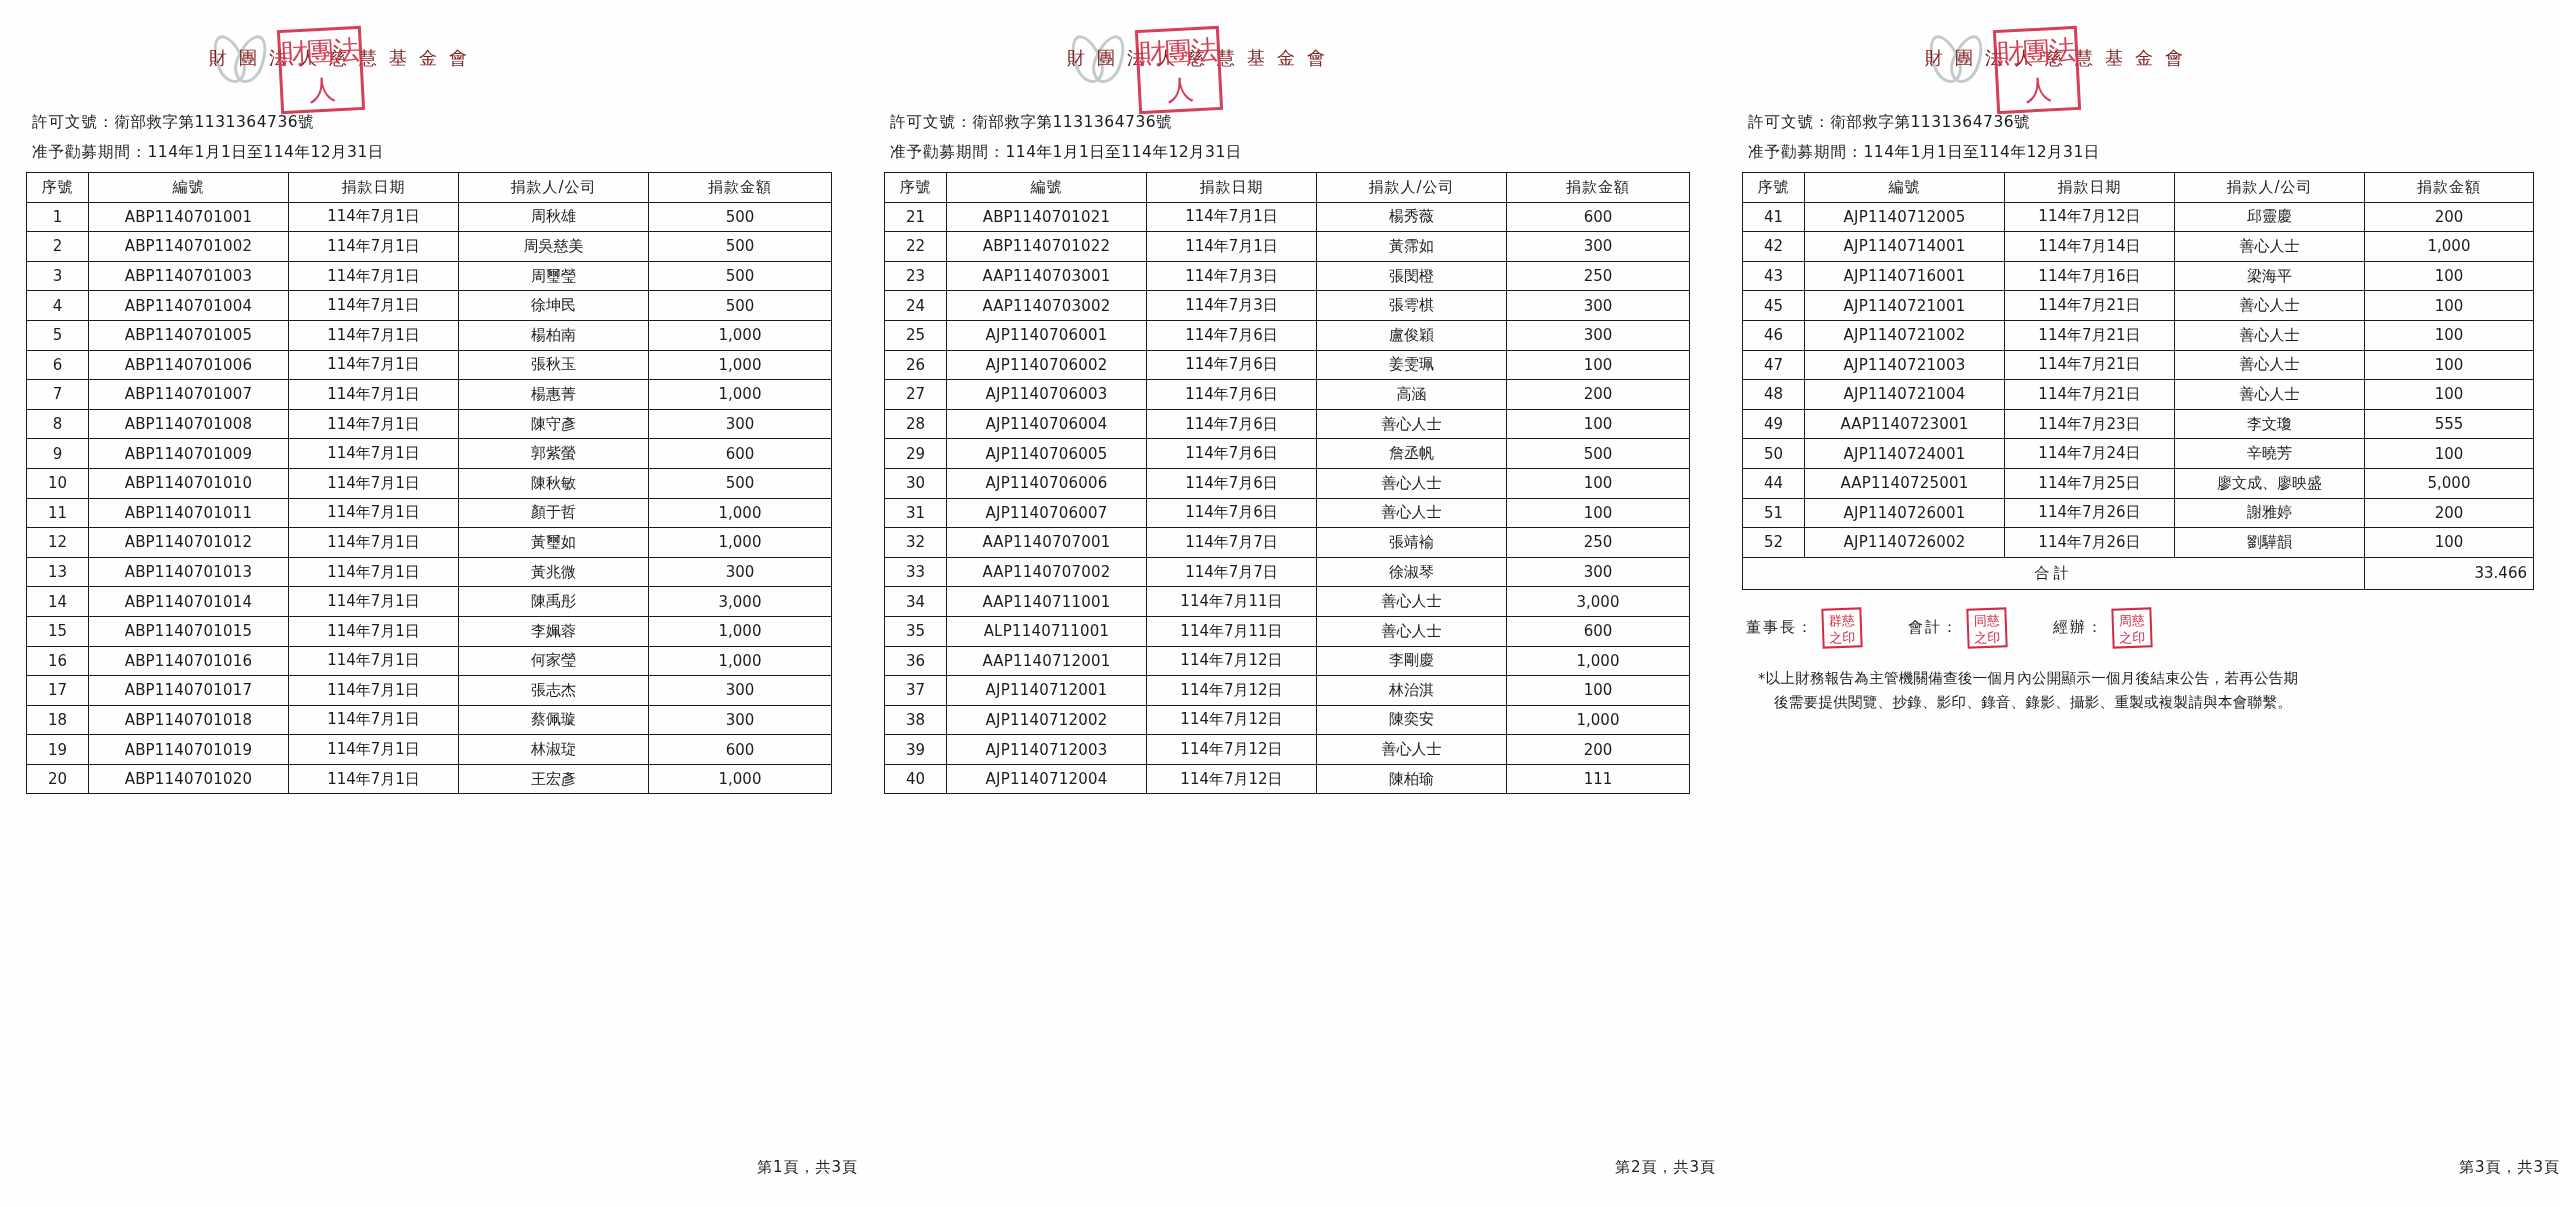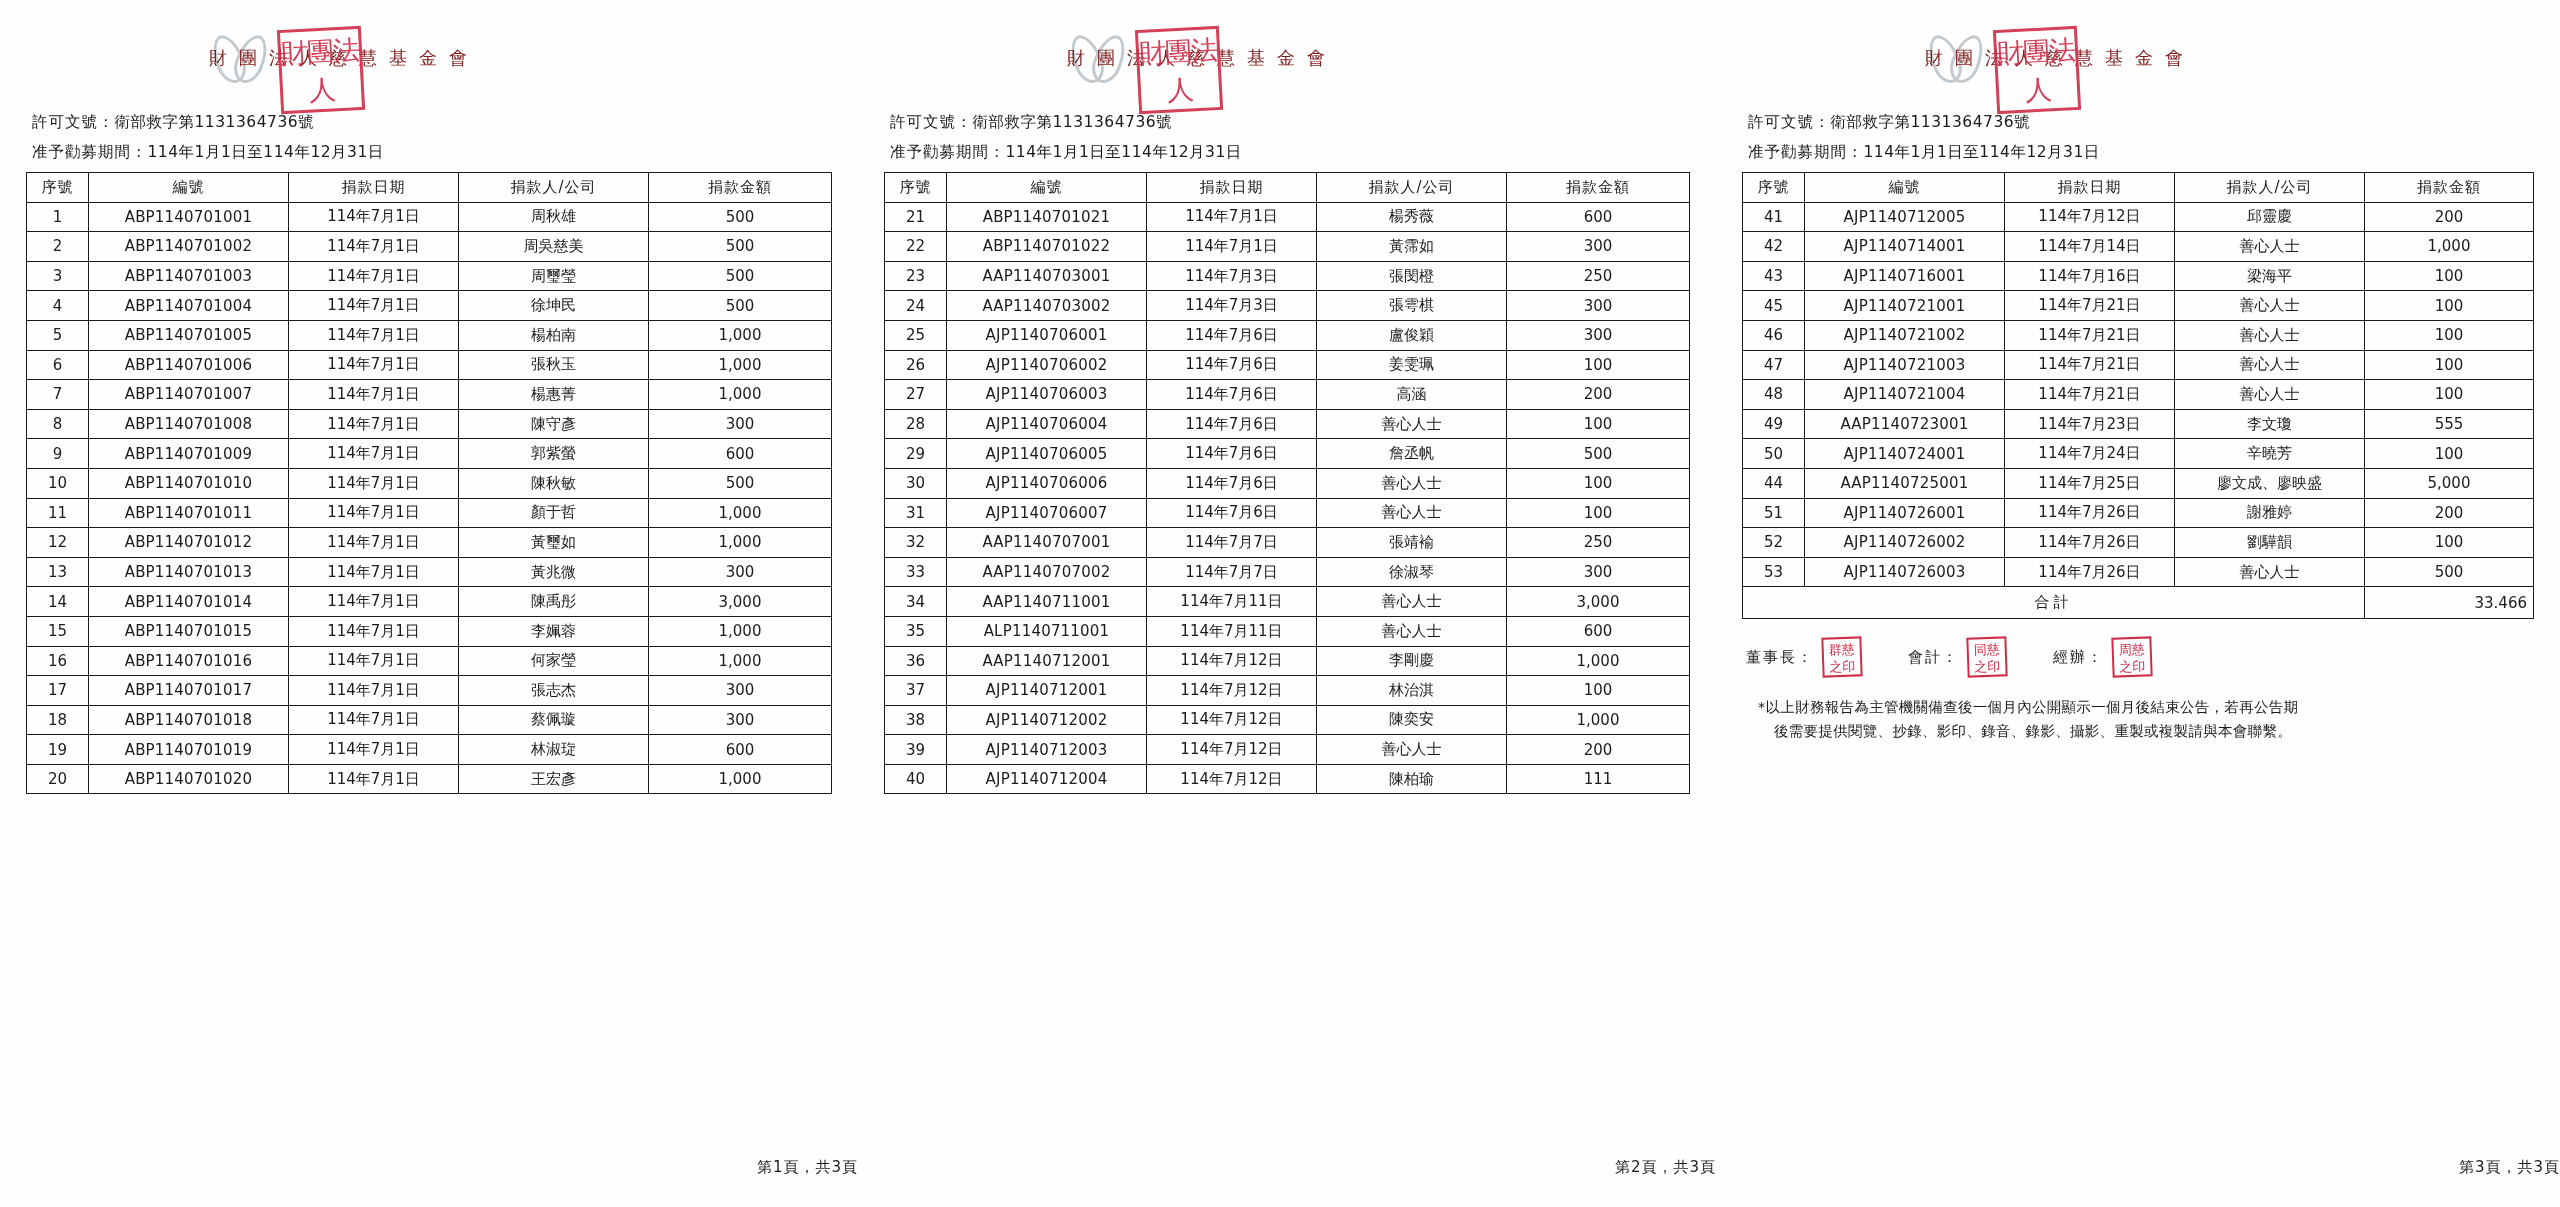--- a/index.html
+++ b/index.html
@@ -653,27 +653,20 @@
             <td class="c-name">謝雅婷</td>
             <td class="c-amt">200</td>
           </tr>
           <tr>
             <td class="c-seq">52</td>
             <td class="c-no">AJP1140726002</td>
             <td class="c-date">114年7月26日</td>
             <td class="c-name">劉驊韻</td>
             <td class="c-amt">100</td>
           </tr>
-          <tr>
-            <td class="c-seq">53</td>
-            <td class="c-no">AJP1140726003</td>
-            <td class="c-date">114年7月26日</td>
-            <td class="c-name">善心人士</td>
-            <td class="c-amt">500</td>
-          </tr>
         </tbody>
       <tfoot>
         <tr class="total">
           <td class="total-label" colspan="4">合計</td>
           <td class="total-amt">33.466</td>
         </tr>
       </tfoot>
     </table>
 
     <div class="sign-row">

